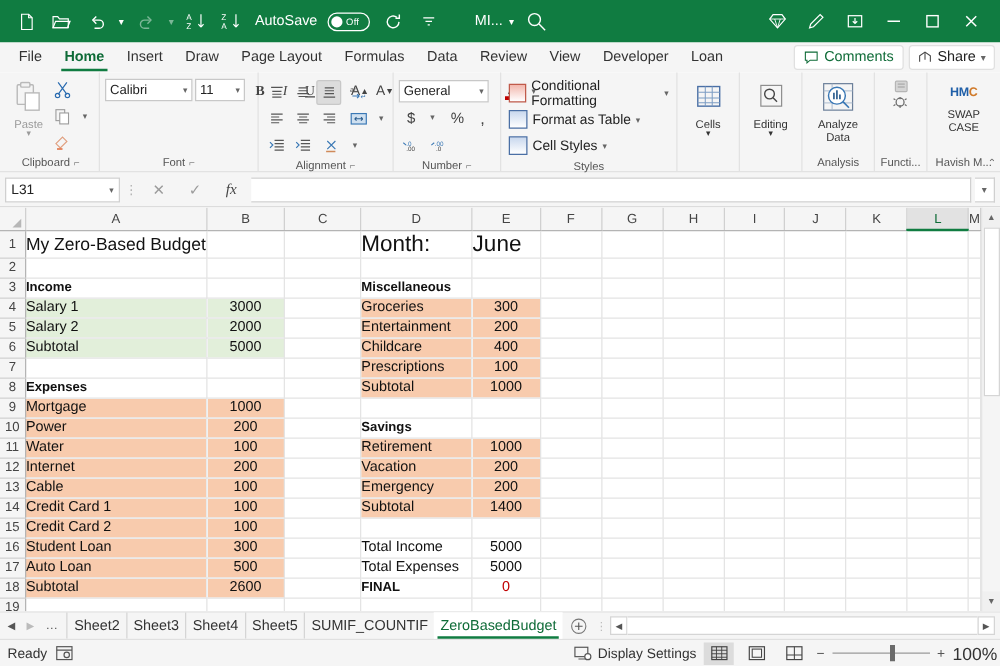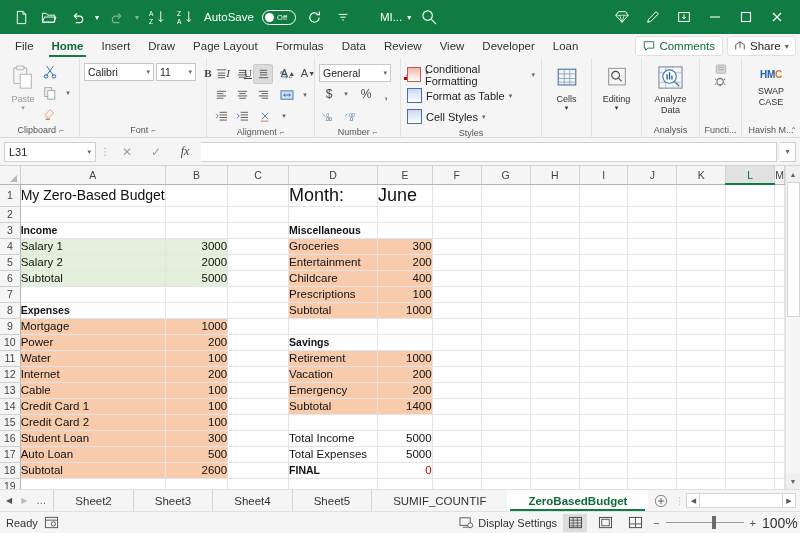--- a/index.html
+++ b/index.html
@@ -156,21 +156,21 @@
   }
   .rowhdr {
     width:21px; background:#f5f5f5; font-weight:normal; font-size:10.5px; color:#444;
     border-right:1px solid #b4b4b4; border-bottom:1px solid #d0d0d0; text-align:center;
     height:16px;
   }
   .cell {
     border-right:1px solid #e4e4e4; border-bottom:1px solid #e4e4e4;
     height:16px; font-size:11.5px; color:#111; padding:0 3px; overflow:hidden; white-space:nowrap;
   }
-  .cell.num { text-align:right; }
+  .cell.num { text-align:center; }
   .cell.bold { font-weight:bold; font-size:10.5px; }
   .cell.title { font-size:14px; }
   .cell.big { font-size:18px; }
   .cell.red { color:#c00000; }
   .cell.green-fill { background:#e2efda; }
   .cell.red-fill { background:#f8cbad; }
   .cell.overflow { overflow:visible; }
 
   
   .vscroll {
@@ -185,25 +185,25 @@
   .sheetbar {
     flex:0 0 22px; height:22px; background:#f5f5f5; display:flex; align-items:stretch;
     border-top:1px solid #e0e0e0;
   }
   .navbtns { display:flex; align-items:center; padding-left:6px; gap:9px; color:#555; }
   .navbtn { font-size:8px; }
   .navbtn.dim { color:#bbb; }
   .navdots { font-size:10px; letter-spacing:1px; color:#555; }
   .stabs { display:flex; align-items:stretch; margin-left:6px; }
   .stab {
-    padding:0 21px; display:flex; align-items:center; font-size:11.5px; color:#333;
+    padding:0 5px; display:flex; align-items:center; font-size:11.5px; color:#333;
     border-left:1px solid #d5d5d5; white-space:nowrap;
   }
   .stab.active {
-    background:#fff; color:#0e6b37; font-weight:bold; border-left:none;
+    background:#fff; color:#0e6b37; font-weight:normal; border-left:none;
     border-top:1px solid #fff; position:relative;
   }
   .stab.active::after { content:""; position:absolute; left:3px; right:3px; bottom:0; height:2px; background:#107c41; }
   .addsheet { width:26px; display:flex; align-items:center; justify-content:center; color:#555; font-size:13px; }
   .tabdots { width:10px; display:flex; align-items:center; justify-content:center; color:#bbb; font-size:9px; }
   .hscroll { flex:1; display:flex; align-items:center; padding:2px 4px 2px 2px; gap:0; }
   .hs-left, .hs-right { width:14px; height:15px; display:flex; align-items:center; justify-content:center; border:1px solid #d5d5d5; background:#fff; font-size:7px; color:#555; }
   .hs-track { flex:1; height:15px; background:#fff; border-top:1px solid #d5d5d5; border-bottom:1px solid #d5d5d5; }
 
   

